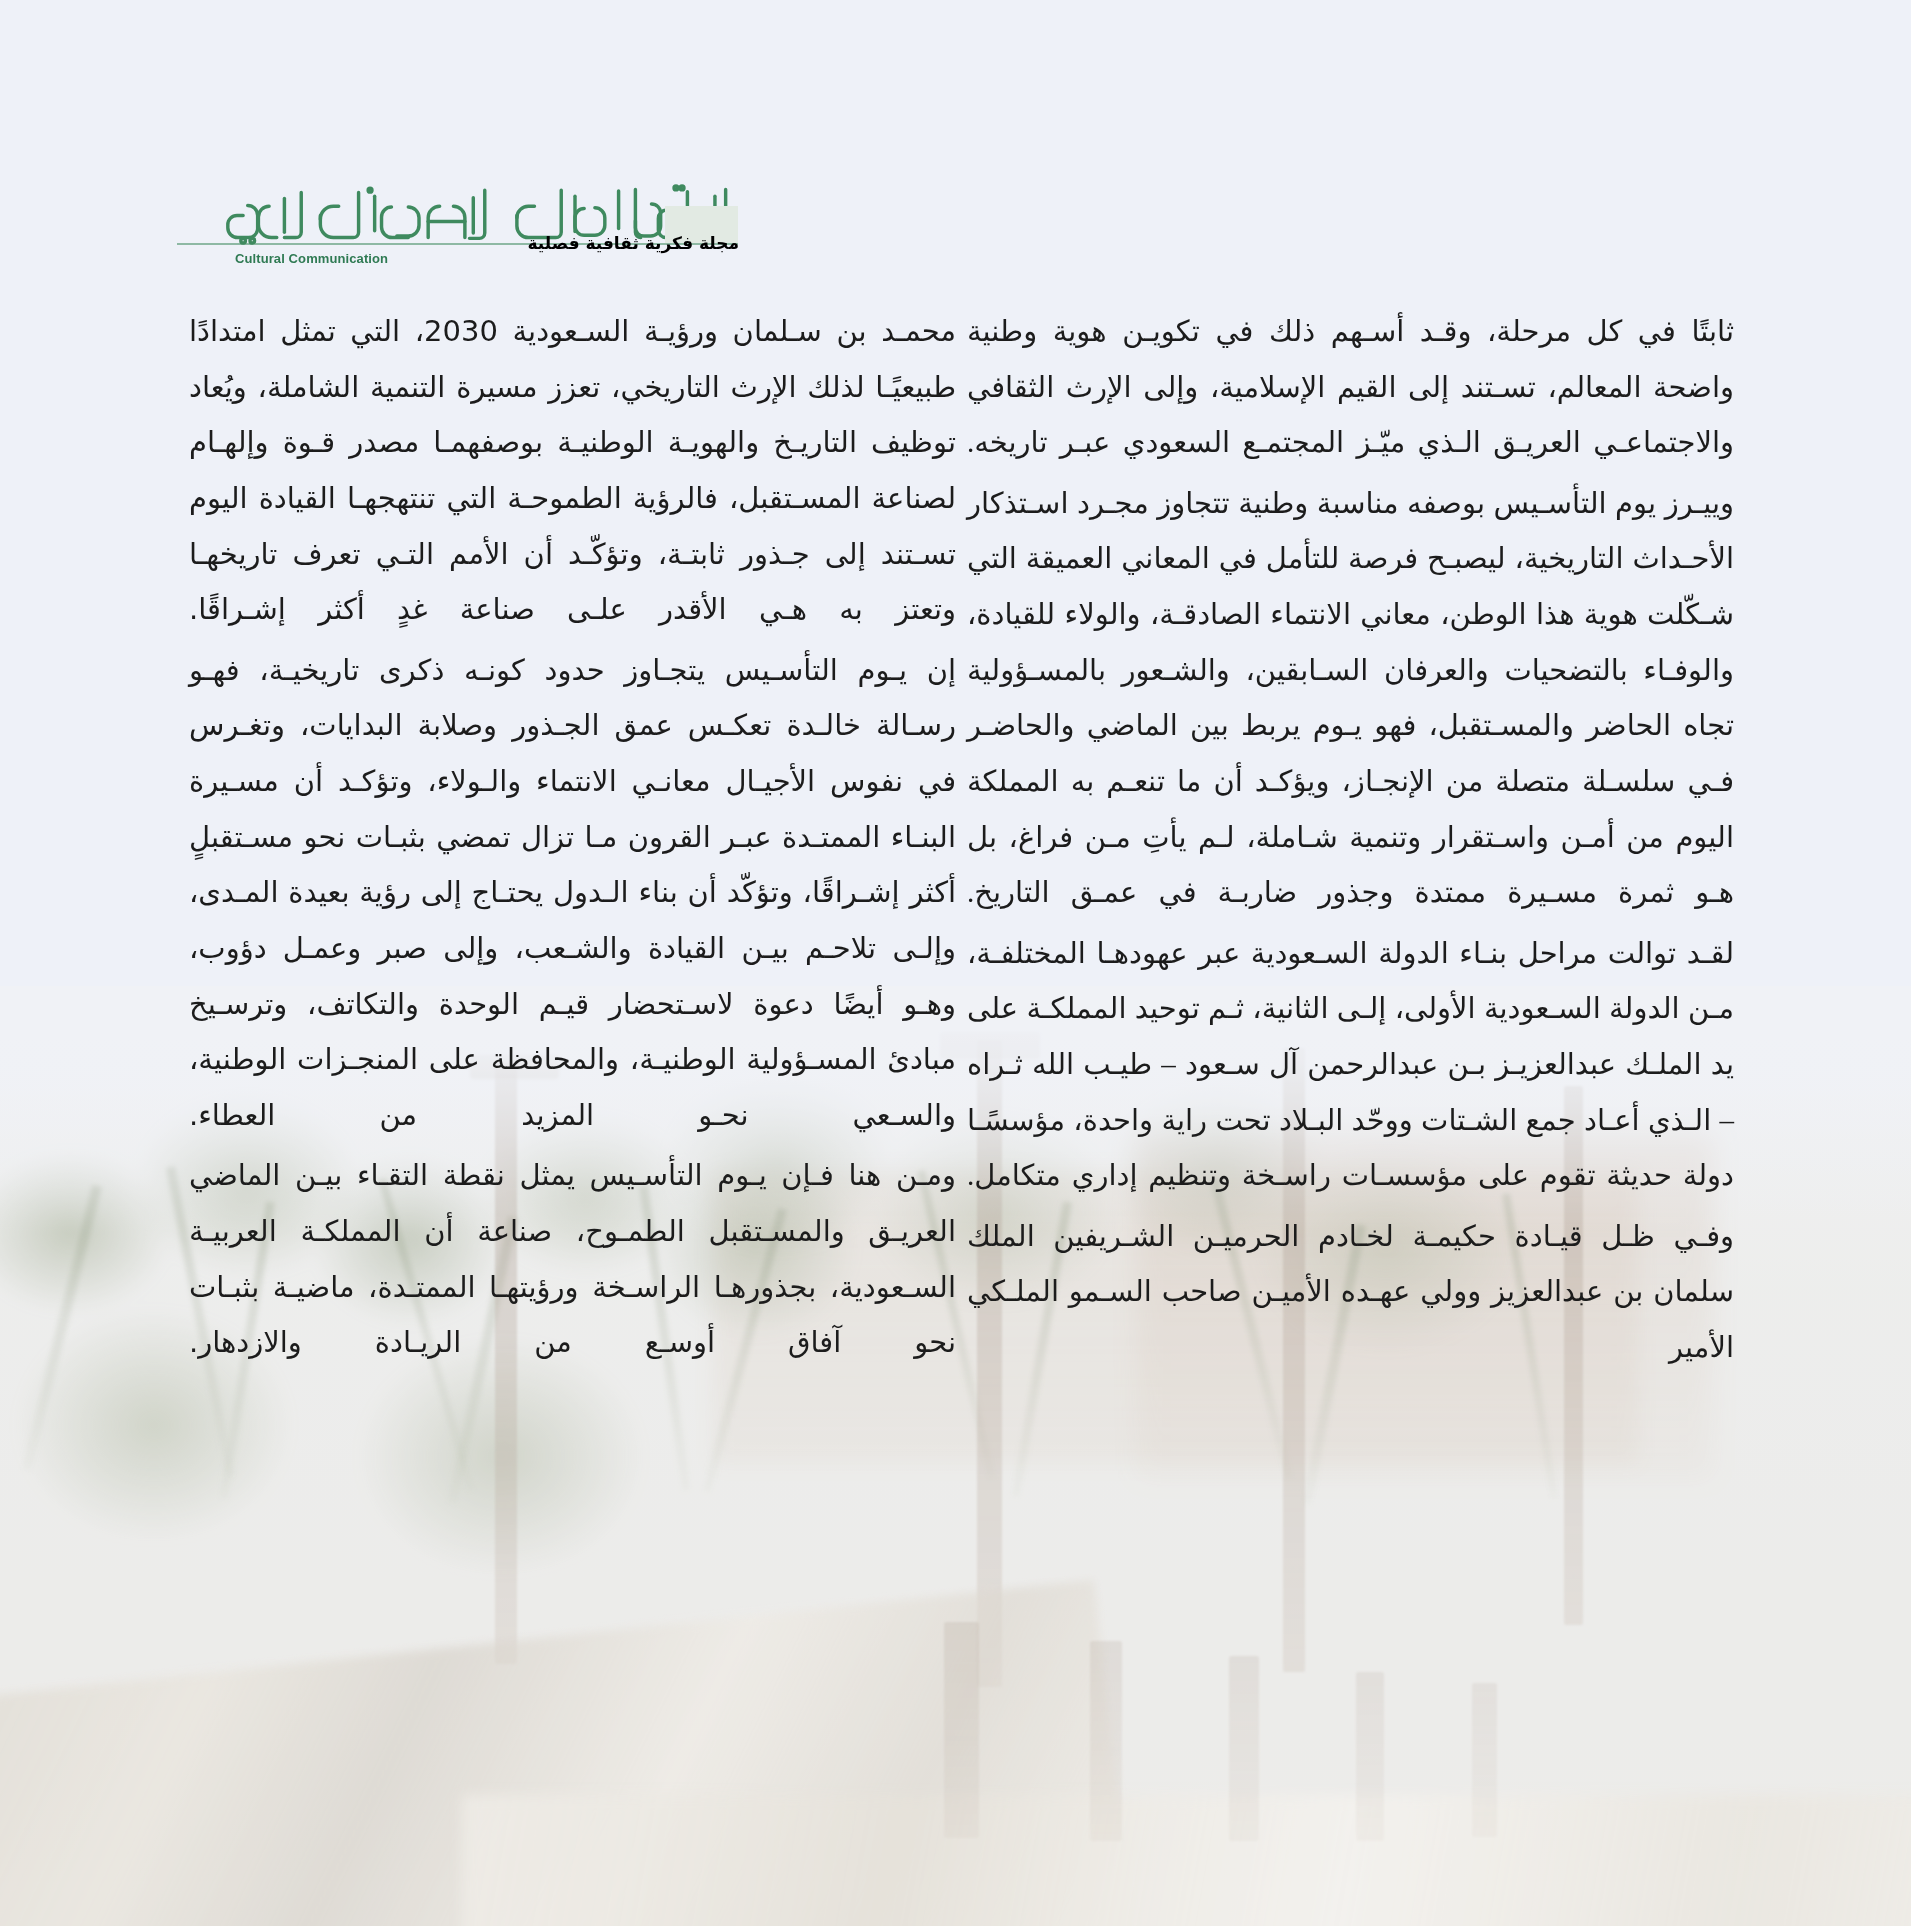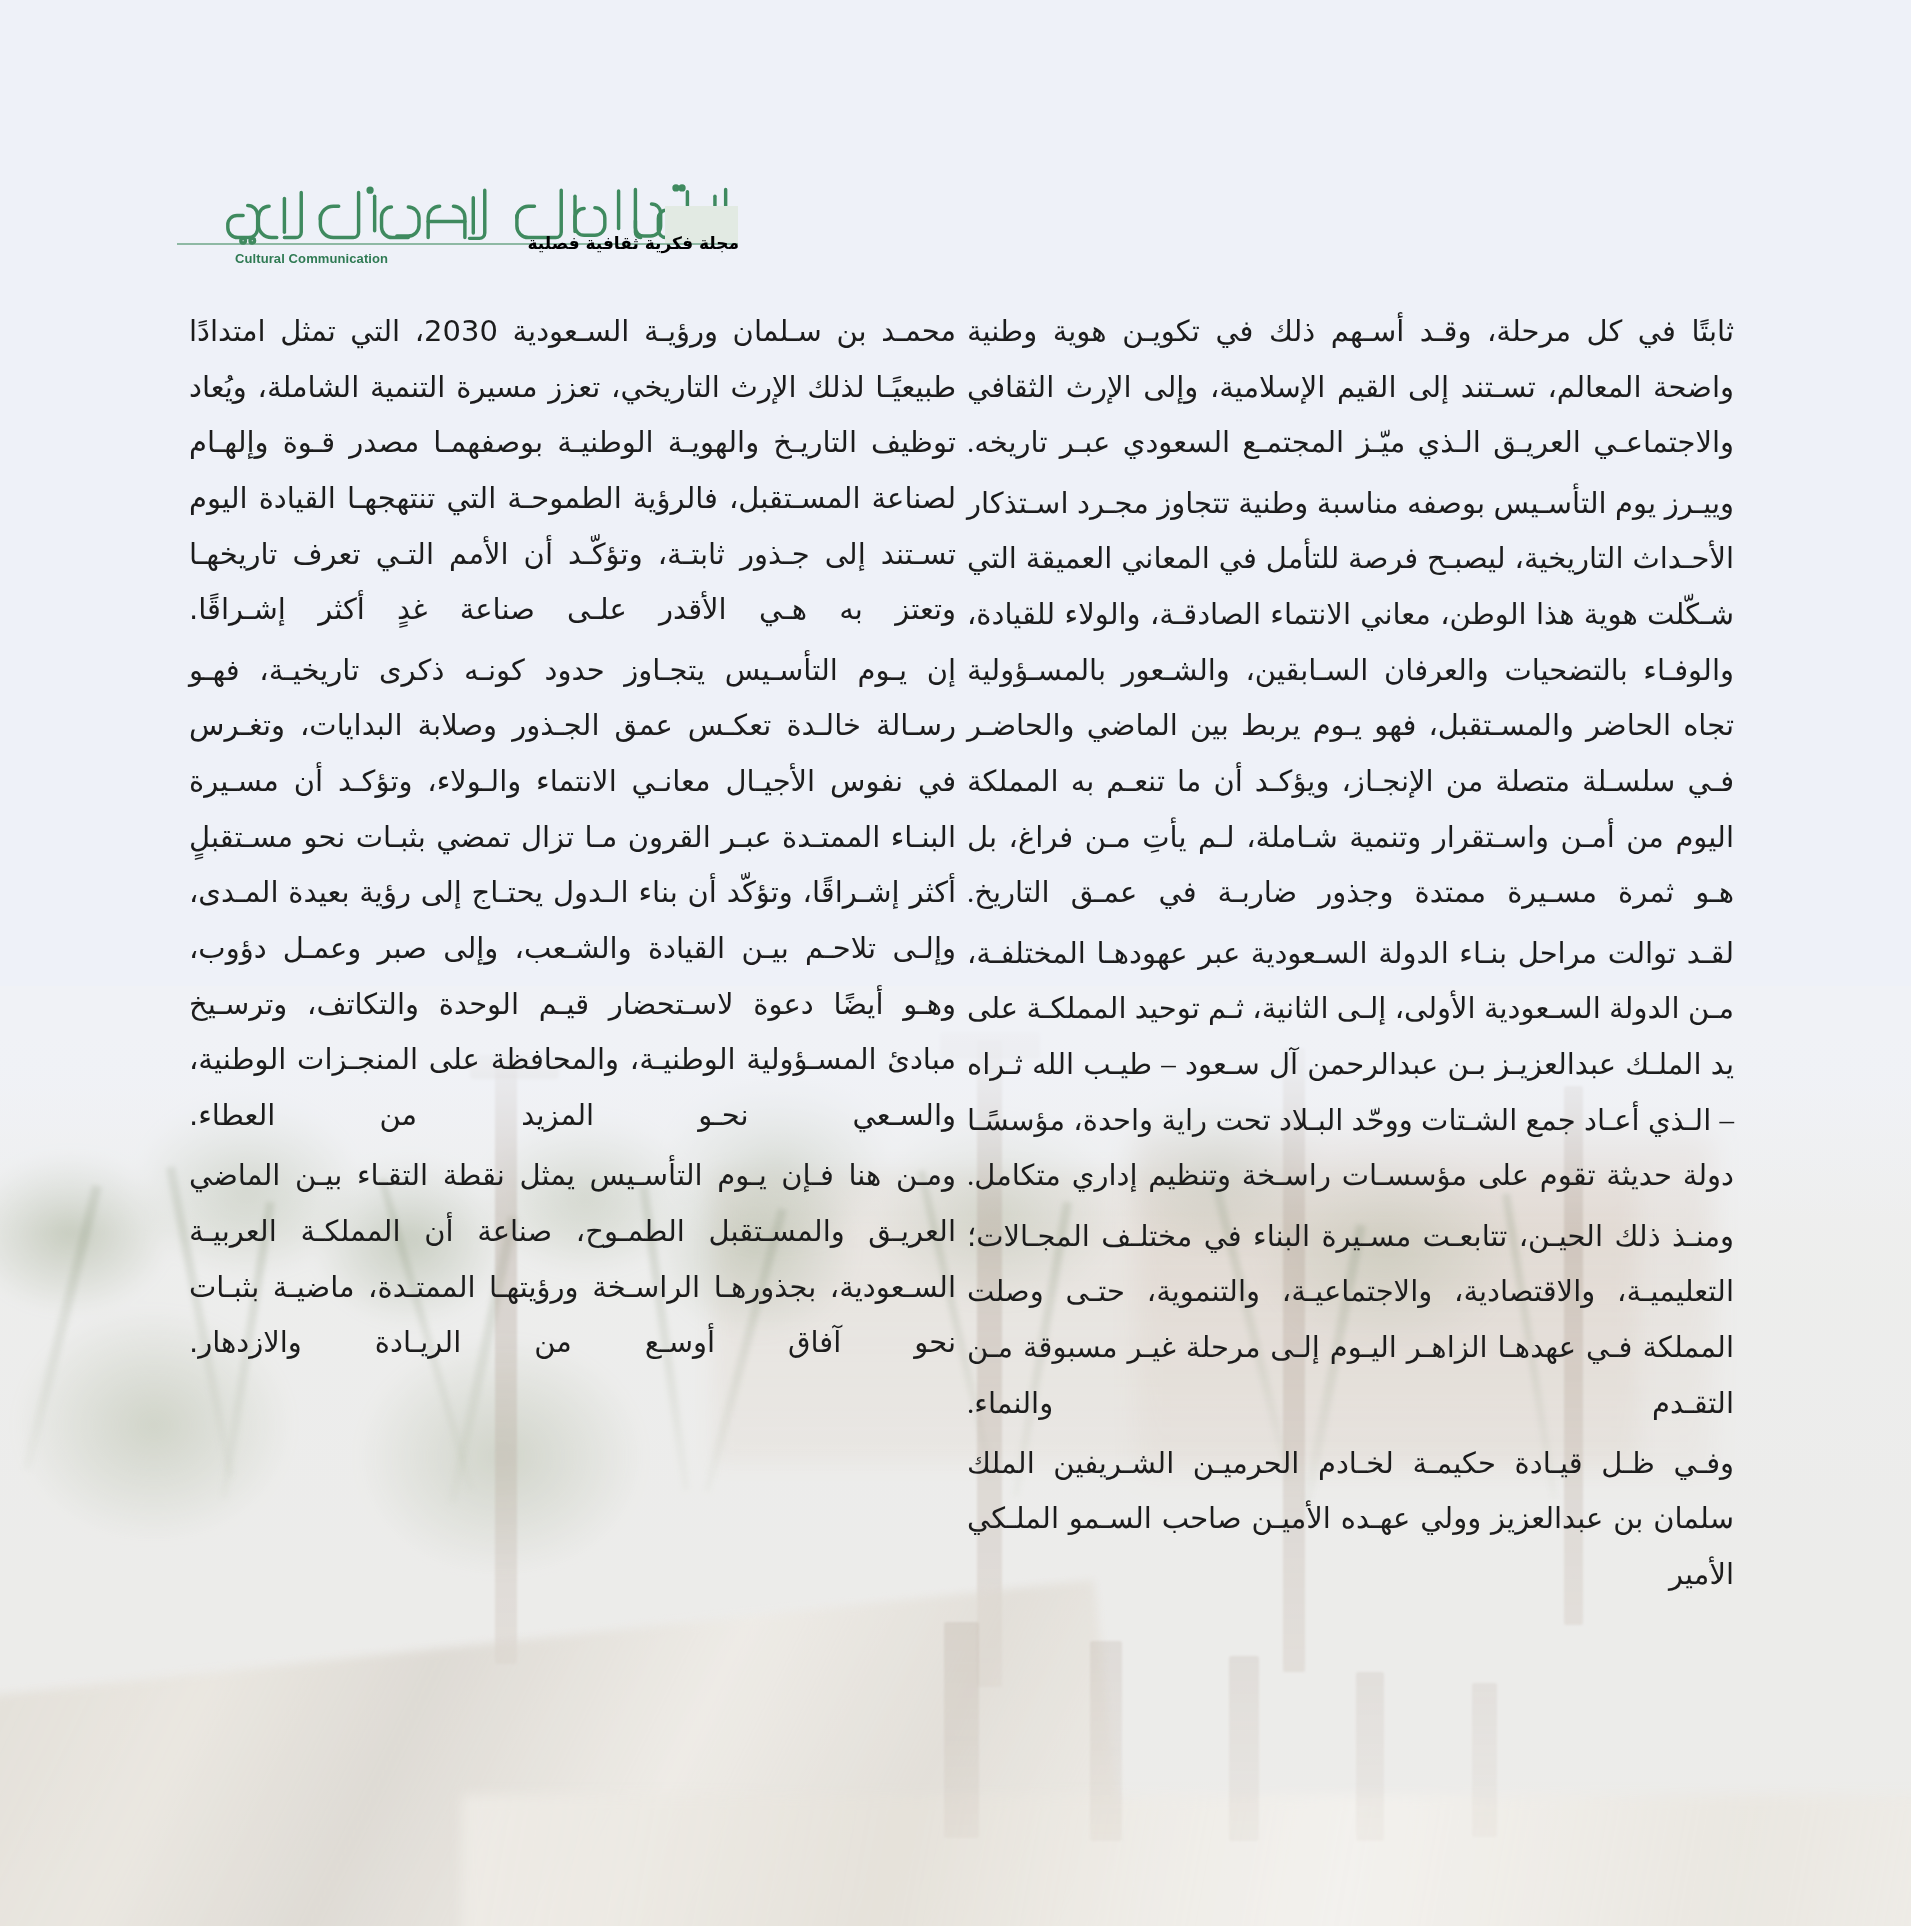--- a/index.html
+++ b/index.html
@@ -265,21 +265,20 @@
     </svg>
     <div class="logo-rule"></div>
     <div class="logo-en">Cultural Communication</div>
     <div class="logo-ar-sub">مجلة فكرية ثقافية فصلية</div>
   </div>
 
   <div class="col" id="col-right">
     <p>ثابتًا في كل مرحلة، وقـد أسـهم ذلك في تكويـن هوية وطنية واضحة المعالم، تسـتند إلى القيم الإسلامية، وإلى الإرث الثقافي والاجتماعـي العريـق الـذي ميّـز المجتمـع السعودي عبـر تاريخه.</p>
     <p>وييـرز يوم التأسـيس بوصفه مناسبة وطنية تتجاوز مجـرد اسـتذكار الأحـداث التاريخية، ليصبـح فرصة للتأمل في المعاني العميقة التي شـكّلت هوية هذا الوطن، معاني الانتماء الصادقـة، والولاء للقيادة، والوفـاء بالتضحيات والعرفان السـابقين، والشـعور بالمسـؤولية تجاه الحاضر والمسـتقبل، فهو يـوم يربط بين الماضي والحاضـر فـي سلسـلة متصلة من الإنجـاز، ويؤكـد أن ما تنعـم به المملكة اليوم من أمـن واسـتقرار وتنمية شـاملة، لـم يأتِ مـن فراغ، بل هـو ثمرة مسـيرة ممتدة وجذور ضاربـة في عمـق التاريخ.</p>
     <p>لقـد توالت مراحل بنـاء الدولة السـعودية عبر عهودهـا المختلفـة، مـن الدولة السـعودية الأولى، إلـى الثانية، ثـم توحيد المملكـة على يد الملـك عبدالعزيـز بـن عبدالرحمن آل سـعود – طيـب الله ثـراه – الـذي أعـاد جمع الشـتات ووحّد البـلاد تحت راية واحدة، مؤسسًـا دولة حديثة تقوم على مؤسسـات راسـخة وتنظيم إداري متكامل.</p>
-    <p>ومنـذ ذلك الحيـن، تتابعـت مسـيرة البناء في مختلـف المجـالات؛ التعليميـة، والاقتصادية، والاجتماعيـة، والتنموية، حتـى وصلت المملكة فـي عهدهـا الزاهـر اليـوم إلـى مرحلة غيـر مسبوقة مـن التقـدم والنماء.</p>
     <p>وفـي ظـل قيـادة حكيمـة لخـادم الحرميـن الشـريفين الملك سلمان بن عبدالعزيز وولي عهـده الأميـن صاحب السـمو الملـكي الأمير</p>
   </div>
 
   <div class="col" id="col-left">
     <p>محمـد بن سـلمان ورؤيـة السـعودية 2030، التي تمثل امتدادًا طبيعيًـا لذلك الإرث التاريخي، تعزز مسيرة التنمية الشاملة، ويُعاد توظيف التاريـخ والهويـة الوطنيـة بوصفهمـا مصدر قـوة وإلهـام لصناعة المسـتقبل، فالرؤية الطموحـة التي تنتهجهـا القيادة اليوم تسـتند إلى جـذور ثابتـة، وتؤكّـد أن الأمم التـي تعرف تاريخهـا وتعتز به هـي الأقدر علـى صناعة غدٍ أكثر إشـراقًا.</p>
     <p>إن يـوم التأسـيس يتجـاوز حدود كونـه ذكرى تاريخيـة، فهـو رسـالة خالـدة تعكـس عمق الجـذور وصلابة البدايات، وتغـرس في نفوس الأجيـال معانـي الانتماء والـولاء، وتؤكـد أن مسـيرة البنـاء الممتـدة عبـر القرون مـا تزال تمضي بثبـات نحو مسـتقبلٍ أكثر إشـراقًا، وتؤكّد أن بناء الـدول يحتـاج إلى رؤية بعيدة المـدى، وإلـى تلاحـم بيـن القيادة والشـعب، وإلى صبر وعمـل دؤوب، وهـو أيضًا دعوة لاسـتحضار قيـم الوحدة والتكاتف، وترسـيخ مبادئ المسـؤولية الوطنيـة، والمحافظة على المنجـزات الوطنية، والسـعي نحـو المزيد من العطاء.</p>
     <p>ومـن هنا فـإن يـوم التأسـيس يمثل نقطة التقـاء بيـن الماضي العريـق والمسـتقبل الطمـوح، صناعة أن المملكـة العربيـة السـعودية، بجذورهـا الراسـخة ورؤيتهـا الممتـدة، ماضيـة بثبـات نحو آفاق أوسـع من الريـادة والازدهار.</p>
   </div>
 
 </div>

